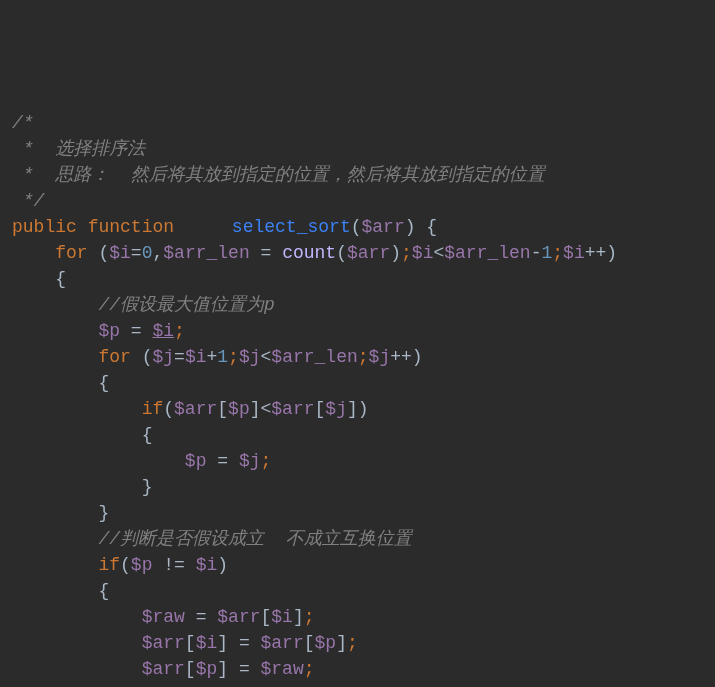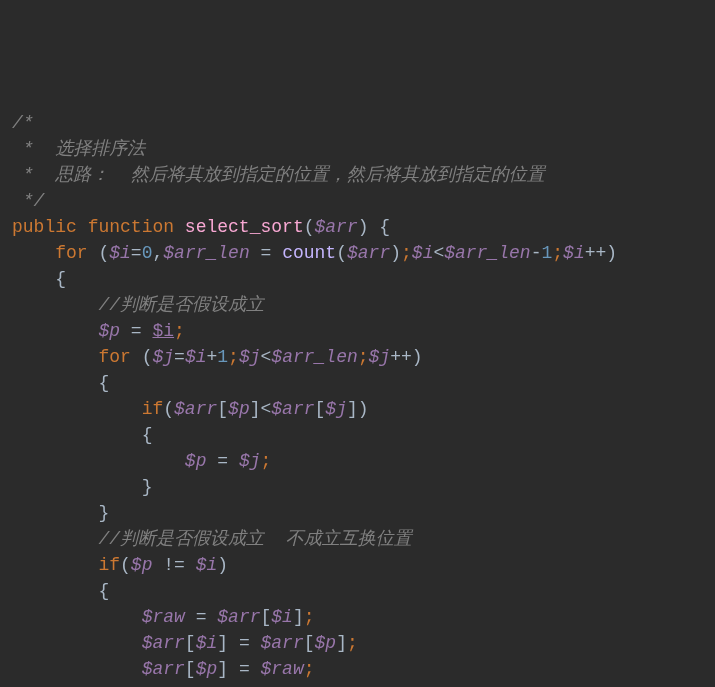--- a/index.html
+++ b/index.html
@@ -10,43 +10,43 @@
       font-size: 18px;
       line-height: 26px;
       padding: 6px 12px;
       width: 715px;
       height: 687px;
       white-space: pre;
       overflow: hidden;
     }
     .c-comment { color: #808080; font-style: italic; }
     .c-keyword { color: #cc7832; font-weight: normal; }
-    .c-func { color: #f9a8d4; }
-    .c-var { color: #9876aa; font-style: italic; }
+    .c-func { color: #3b82f6; margin-left: 47px; }
+    .c-var { color: #9876aa; }
     .c-var-u { color: #9876aa; text-decoration: underline; }
     .c-num { color: #6897bb; }
     .c-punc { color: #c4b5fd; }
     .c-op { color: #a9b7c6; }
     .c-paren { color: #a9b7c6; }
     .c-brace { color: #a9b7c6; }
     .c-semicolon { color: #cc7832; }
   </style>
 </head>
 <body>
 
 
 
 <div><span class="c-comment">/*</span>
 <span class="c-comment"> *  选择排序法</span>
 <span class="c-comment"> *  思路：  然后将其放到指定的位置，然后将其放到指定的位置</span>
 <span class="c-comment"> */</span>
 <span class="c-keyword">public</span> <span class="c-keyword">function</span> <span class="c-func">select_sort</span><span class="c-paren">(</span><span class="c-var">$arr</span><span class="c-paren">)</span> <span class="c-brace">{</span>
     <span class="c-keyword">for</span> <span class="c-paren">(</span><span class="c-var">$i</span><span class="c-op">=</span><span class="c-num">0</span><span class="c-op">,</span><span class="c-var">$arr_len</span> <span class="c-op">=</span> <span class="c-punc">count</span><span class="c-paren">(</span><span class="c-var">$arr</span><span class="c-paren">)</span><span class="c-semicolon">;</span><span class="c-var">$i</span><span class="c-op">&lt;</span><span class="c-var">$arr_len</span><span class="c-op">-</span><span class="c-num">1</span><span class="c-semicolon">;</span><span class="c-var">$i</span><span class="c-op">++</span><span class="c-paren">)</span>
     <span class="c-brace">{</span>
-        <span class="c-comment">//判断是否假设成立</span>
+        <span class="c-comment">//假设最大值位置为p</span>
         <span class="c-var">$p</span> <span class="c-op">=</span> <span class="c-var-u">$i</span><span class="c-semicolon">;</span>
         <span class="c-keyword">for</span> <span class="c-paren">(</span><span class="c-var">$j</span><span class="c-op">=</span><span class="c-var">$i</span><span class="c-op">+</span><span class="c-num">1</span><span class="c-semicolon">;</span><span class="c-var">$j</span><span class="c-op">&lt;</span><span class="c-var">$arr_len</span><span class="c-semicolon">;</span><span class="c-var">$j</span><span class="c-op">++</span><span class="c-paren">)</span>
         <span class="c-brace">{</span>
             <span class="c-keyword">if</span><span class="c-paren">(</span><span class="c-var">$arr</span><span class="c-paren">[</span><span class="c-var">$p</span><span class="c-paren">]</span><span class="c-op">&lt;</span><span class="c-var">$arr</span><span class="c-paren">[</span><span class="c-var">$j</span><span class="c-paren">]</span><span class="c-paren">)</span>
             <span class="c-brace">{</span>
                 <span class="c-var">$p</span> <span class="c-op">=</span> <span class="c-var">$j</span><span class="c-semicolon">;</span>
             <span class="c-brace">}</span>
         <span class="c-brace">}</span>
         <span class="c-comment">//判断是否假设成立  不成立互换位置</span>
         <span class="c-keyword">if</span><span class="c-paren">(</span><span class="c-var">$p</span> <span class="c-op">!=</span> <span class="c-var">$i</span><span class="c-paren">)</span>

